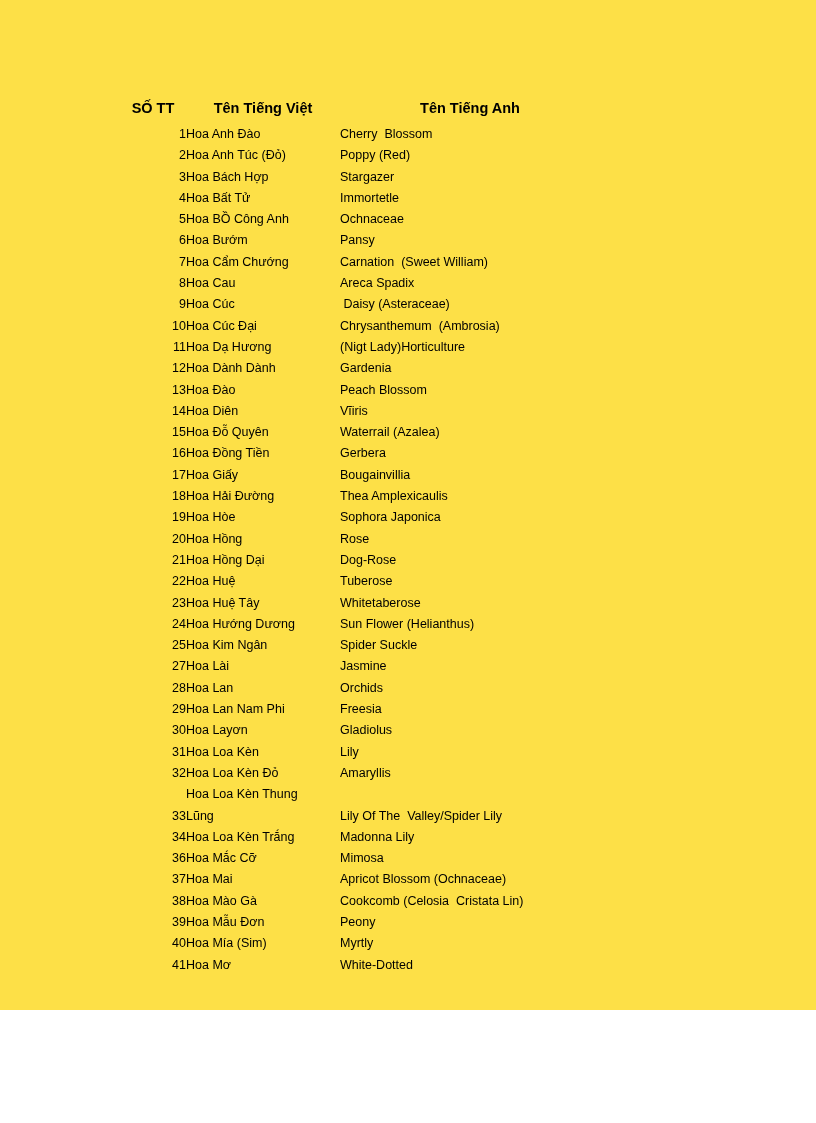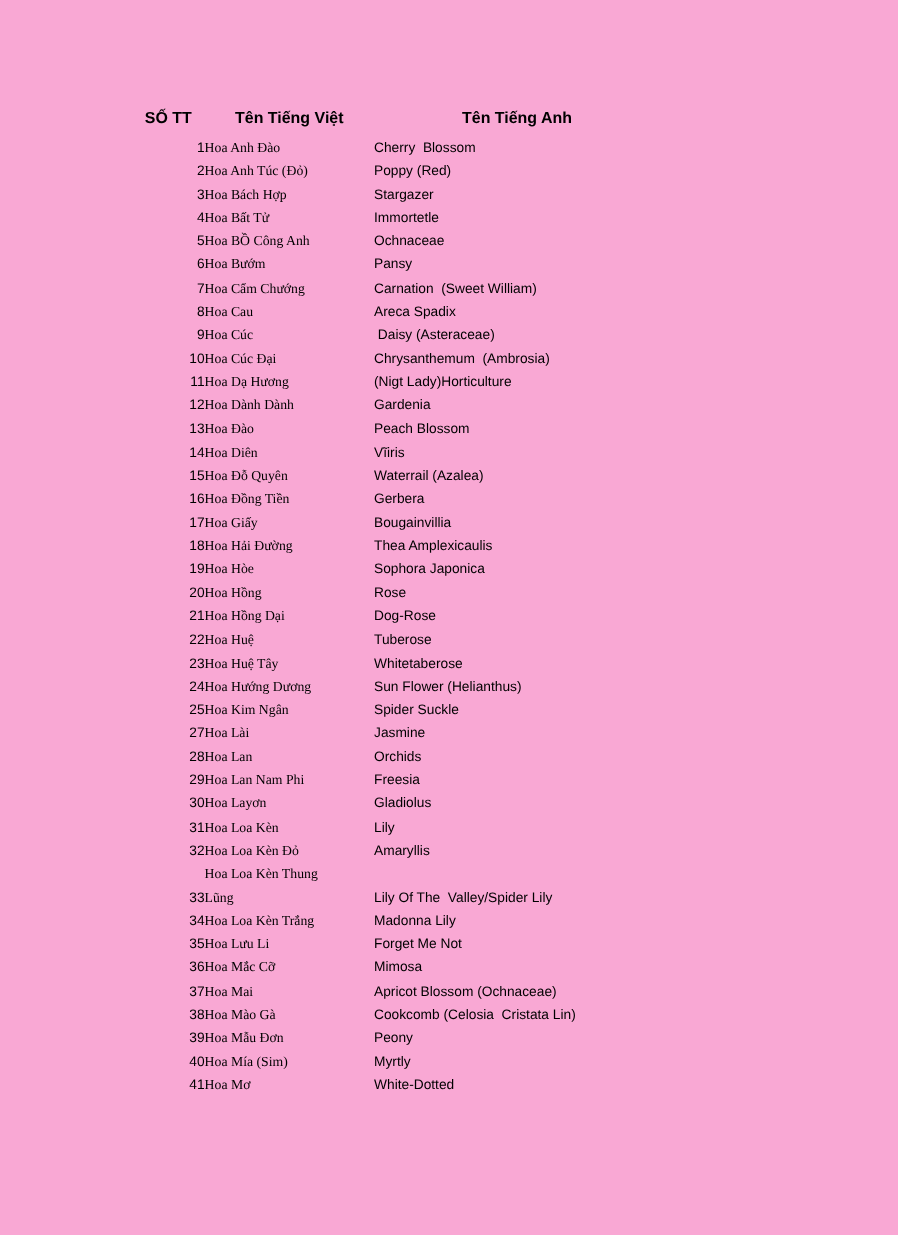--- a/index.html
+++ b/index.html
@@ -13,22 +13,22 @@
     font-family: "Liberation Sans", sans-serif;
     color: #000000;
     overflow: hidden;
     position: relative;
   }
   .page {
     position: absolute;
     left: 0;
     top: 0;
     width: 816px;
-    height: 1123px;
-    background: #f9a8d4;
+    height: 1010px;
+    background: #fde047;
   }
   .flower-table {
     position: absolute;
     left: 120px;
     top: 100px;
     border-collapse: collapse;
     table-layout: fixed;
   }
   .flower-table col.c-num    { width: 66px; }
   .flower-table col.c-vi     { width: 154px; }
@@ -57,21 +57,20 @@
   }
   .td-num {
     text-align: right;
     padding-right: 14px;
     font-weight: bold;
     font-size: 12.5px;
   }
   .td-vi {
     text-align: left;
     padding-left: 2px;
-    font-family: Liberation Serif, serif;
   }
   .td-en {
     text-align: left;
     padding-left: 8px;
   }
   
   .row-wrap .td-vi {
     line-height: 21.3px;
     white-space: pre-line;
     margin-top: 12px;
@@ -259,25 +258,20 @@
           <td class="td-vi">Hoa Loa Kèn Thung
 Lũng</td>
           <td class="td-en">Lily Of The  Valley/Spider Lily</td>
         </tr>
         <tr>
           <td class="td-num">34</td>
           <td class="td-vi">Hoa Loa Kèn Trắng</td>
           <td class="td-en">Madonna Lily</td>
         </tr>
         <tr>
-          <td class="td-num">35</td>
-          <td class="td-vi">Hoa Lưu Li</td>
-          <td class="td-en">Forget Me Not</td>
-        </tr>
-        <tr>
           <td class="td-num">36</td>
           <td class="td-vi">Hoa Mắc Cỡ</td>
           <td class="td-en">Mimosa</td>
         </tr>
         <tr>
           <td class="td-num">37</td>
           <td class="td-vi">Hoa Mai</td>
           <td class="td-en">Apricot Blossom (Ochnaceae)</td>
         </tr>
         <tr>

